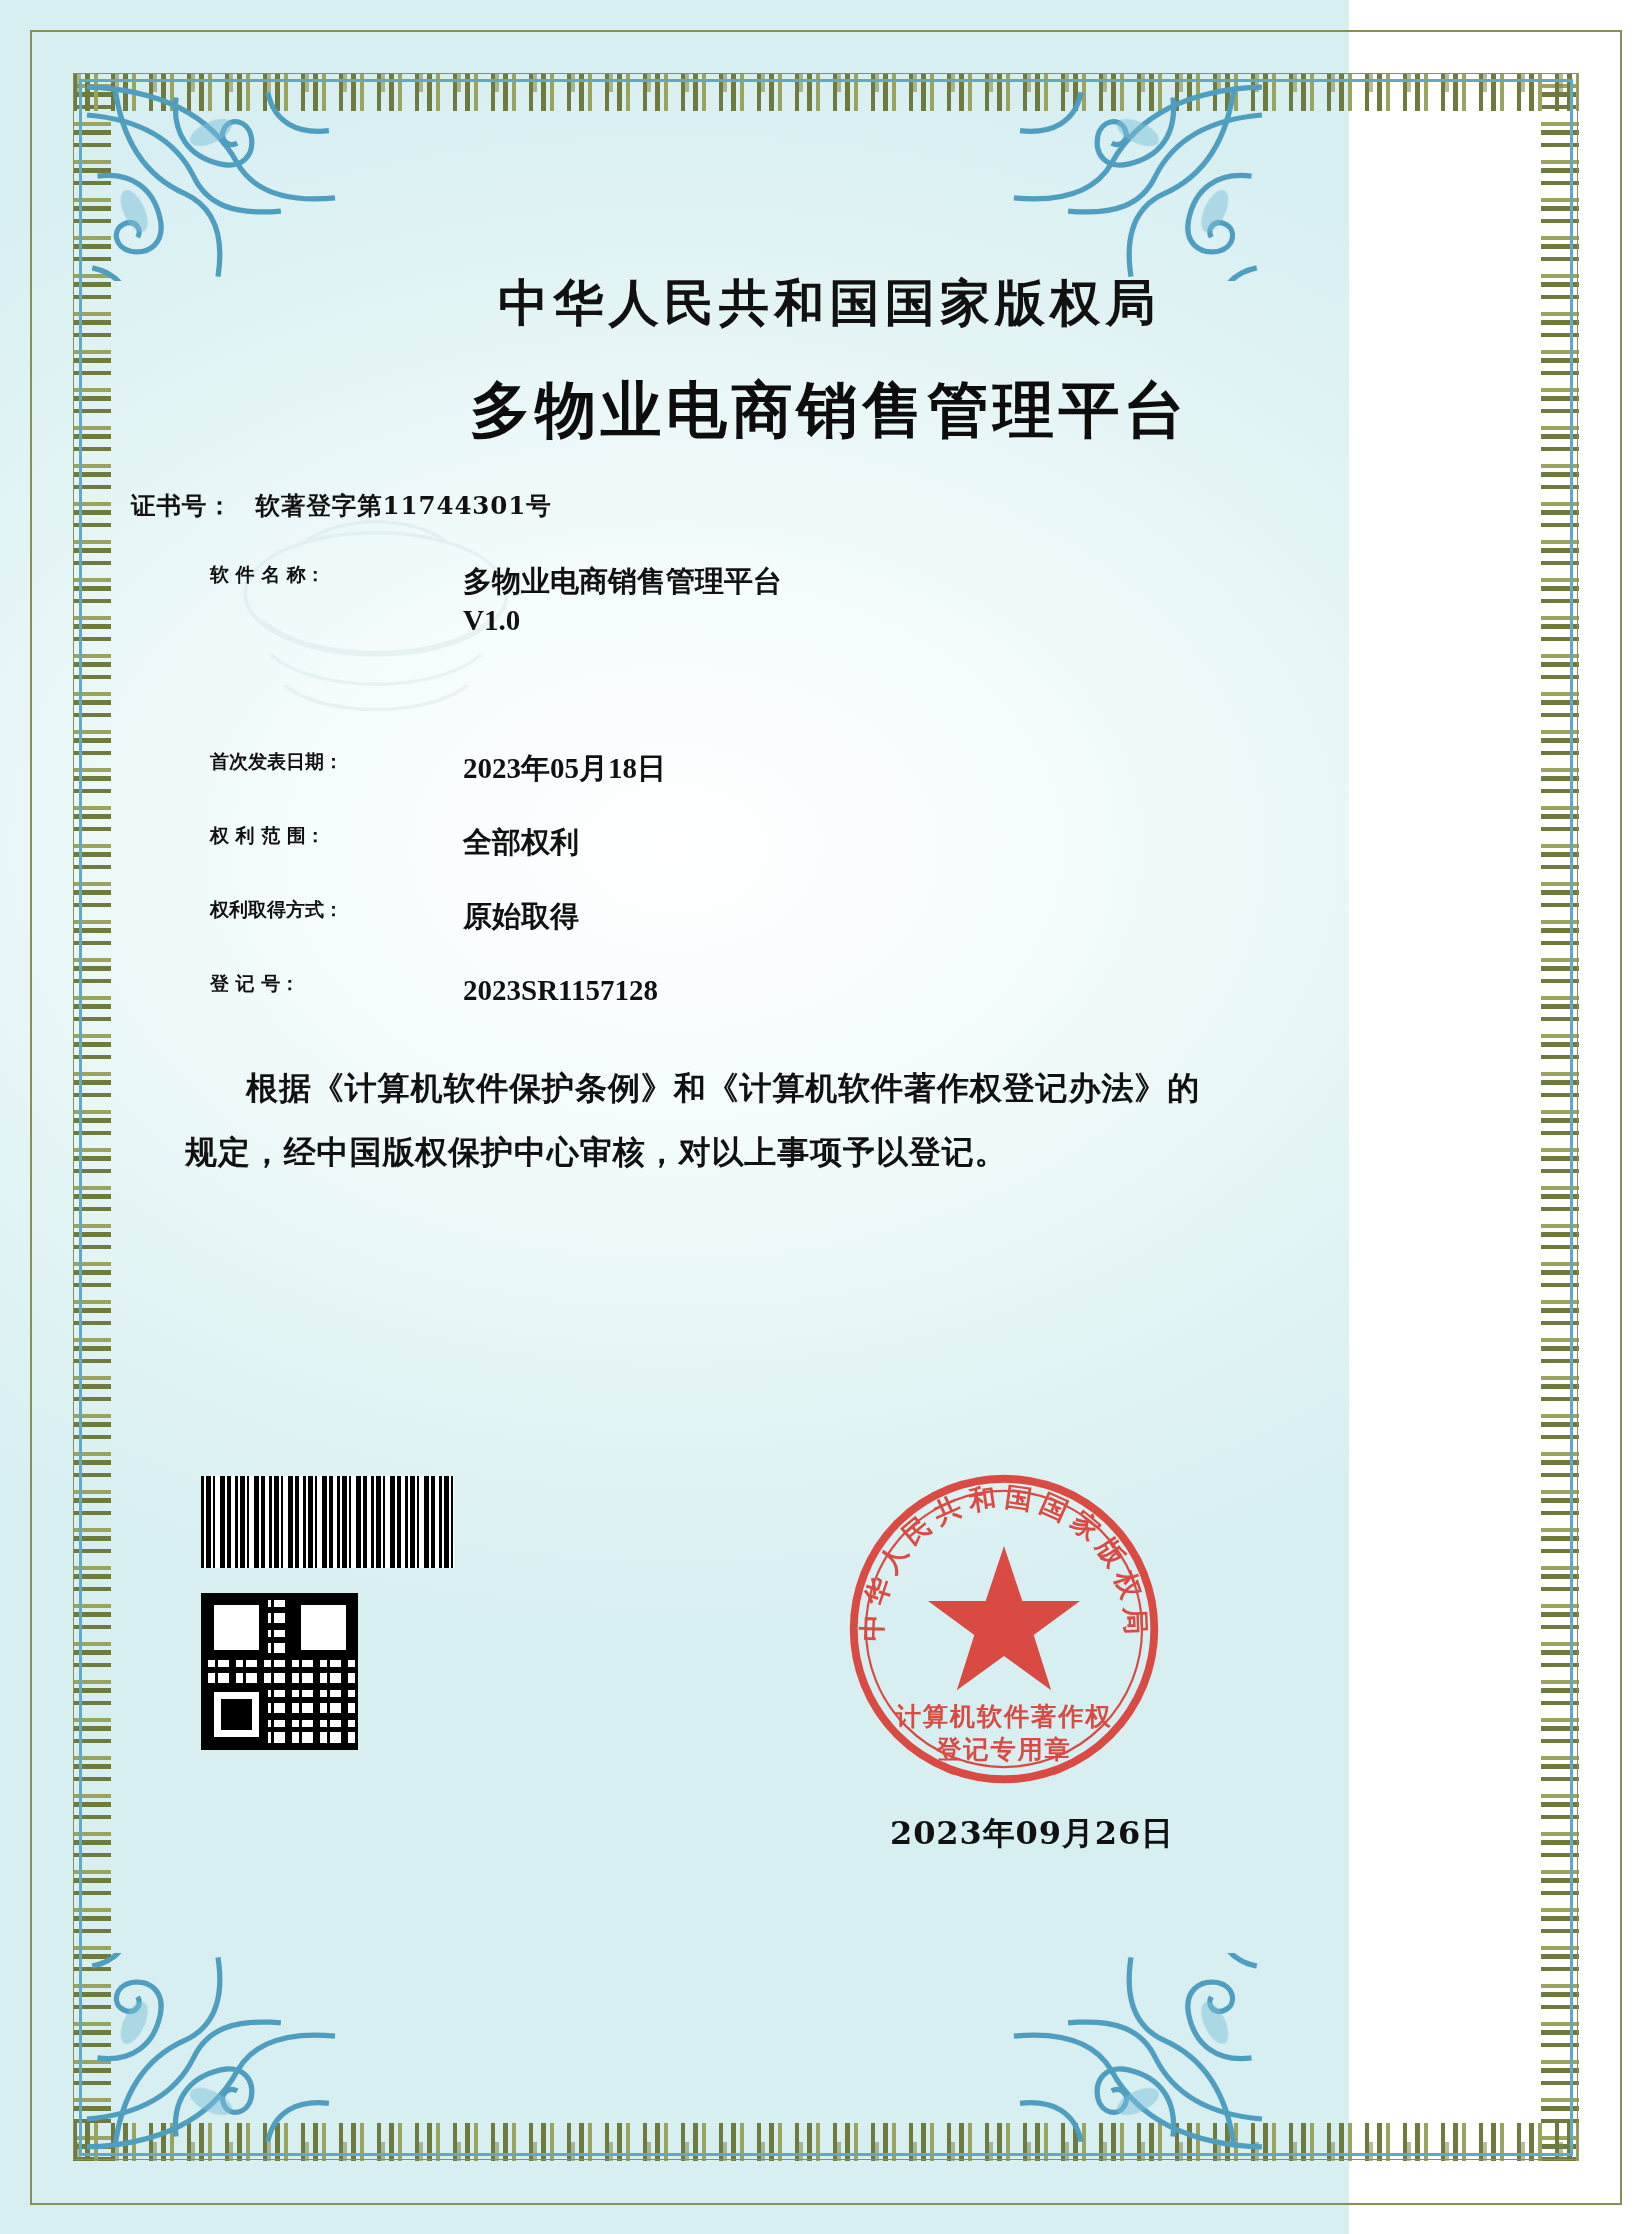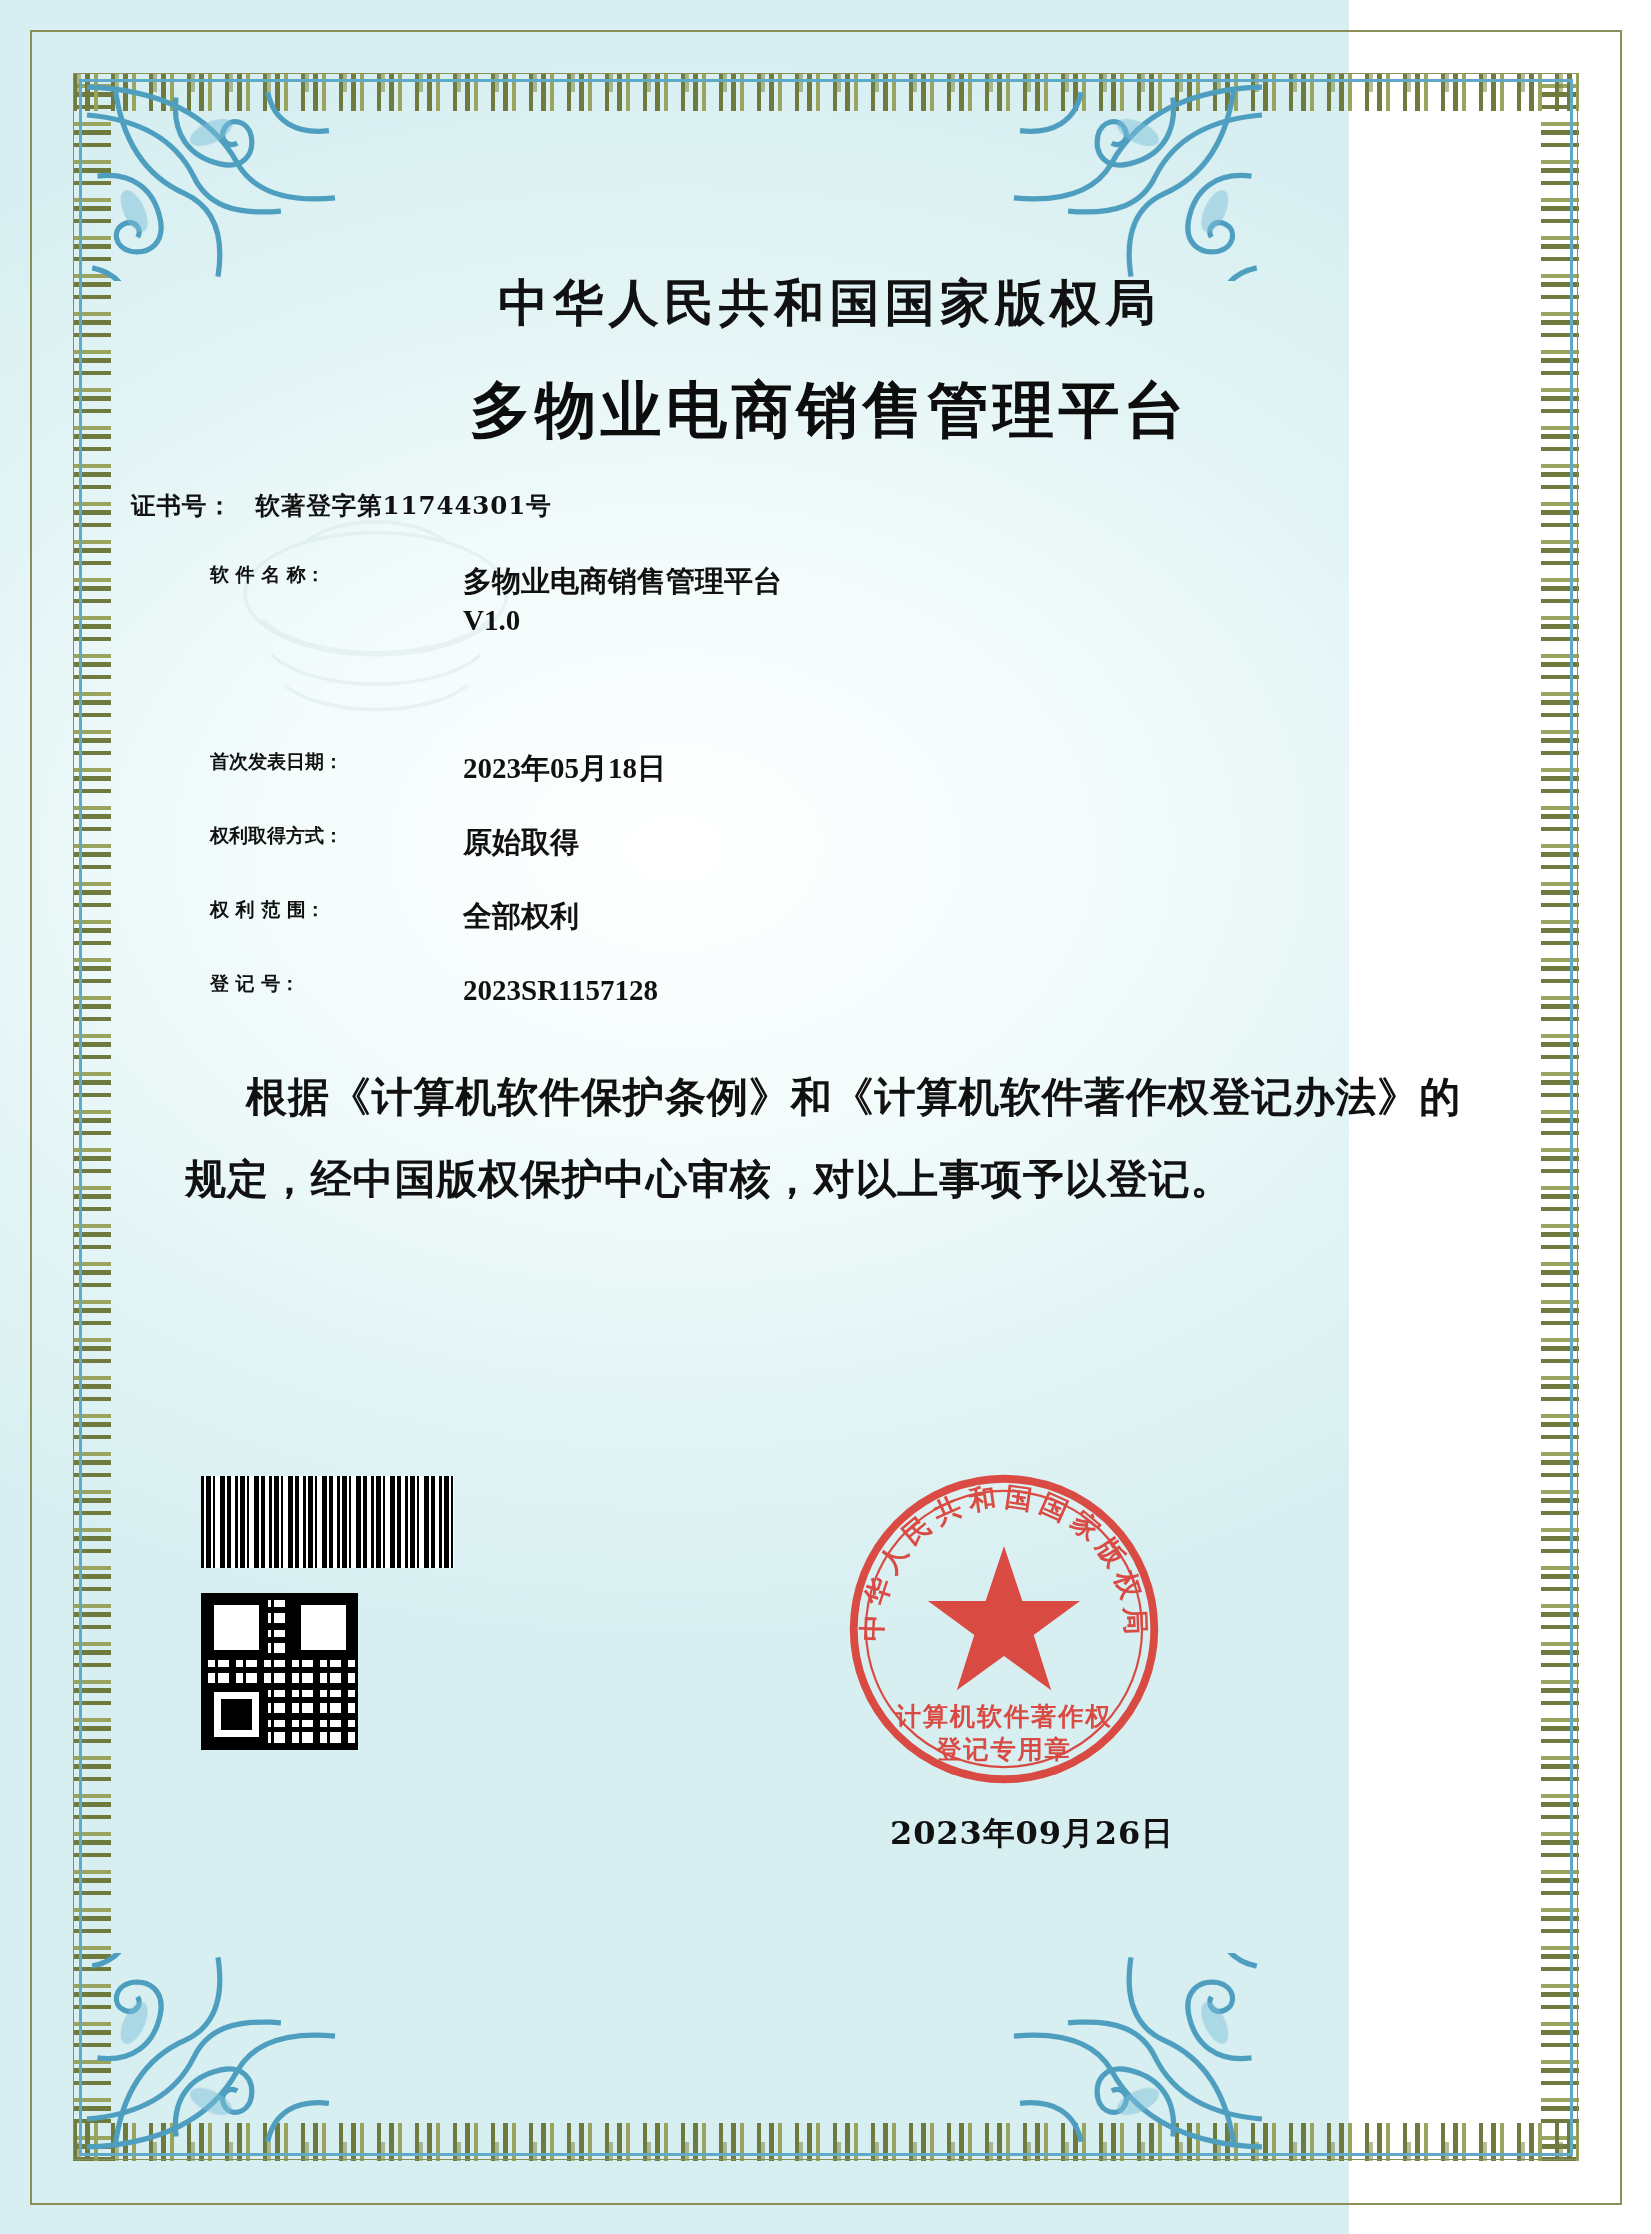--- a/index.html
+++ b/index.html
@@ -188,21 +188,21 @@
   }
   .gap-lg { height: 65px; }
   .gap-md { height: 35px; }
   .row-spaced { margin-bottom: 35px; }
 
   .paragraph {
     margin-top: 45px;
     padding-left: 54px;
     padding-right: 35px;
     font-family: "DejaVu Serif", "Liberation Serif", serif;
-    font-size: 41px;
+    font-size: 32px;
     font-weight: bold;
     color: #111;
     line-height: 2.0;
     text-indent: 61px;
     letter-spacing: 0.9px;
   }
 
   
   .codes {
     position: absolute;
@@ -381,27 +381,27 @@
 
       <div class="gap-lg"></div>
 
 
       <div class="field-row row-spaced">
         <div class="field-label">首次发表日期：</div>
         <div class="field-value">2023年05月18日</div>
       </div>
 
       <div class="field-row row-spaced">
+        <div class="field-label">权 利 范 围：</div>
+        <div class="field-value">全部权利</div>
+      </div>
+
+      <div class="field-row row-spaced">
         <div class="field-label">权利取得方式：</div>
         <div class="field-value">原始取得</div>
-      </div>
-
-      <div class="field-row row-spaced">
-        <div class="field-label">权 利 范 围：</div>
-        <div class="field-value">全部权利</div>
       </div>
 
       <div class="field-row">
         <div class="field-label">登 记 号：</div>
         <div class="field-value">2023SR1157128</div>
       </div>
 
     </div>
 
     <div class="paragraph">

